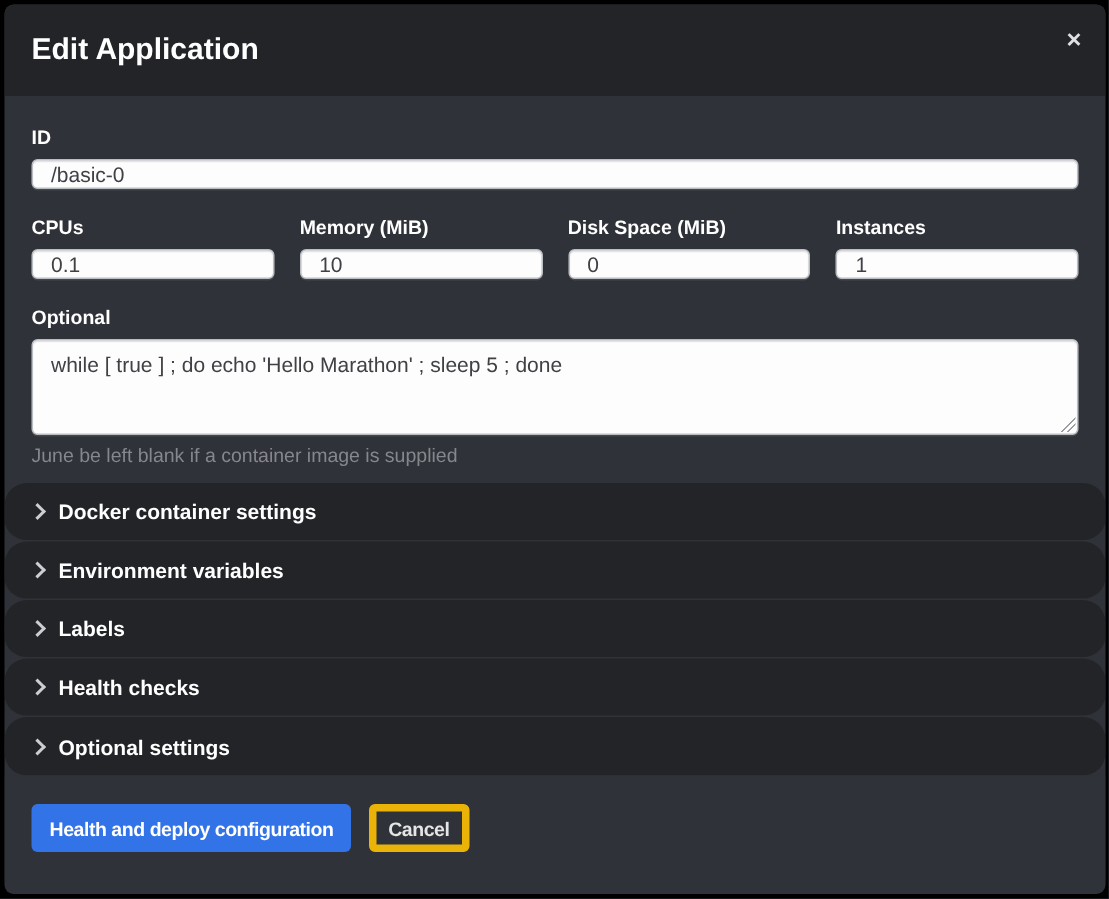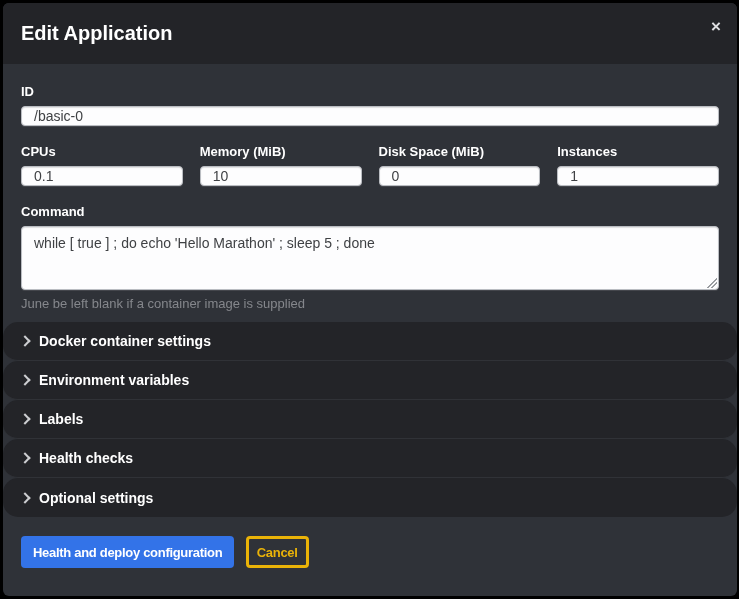--- a/index.html
+++ b/index.html
@@ -27,21 +27,21 @@
   .section { height: 39px; background: #232428; border-bottom: 1px solid #303237;
              display: flex; align-items: center; padding: 0 18px; cursor: pointer; border-radius: 15px; }
   .section:last-child { border-bottom: none; }
   .chevron { width: 8px; height: 8px; border-top: 2px solid #cdced1; border-right: 2px solid #cdced1;
              transform: rotate(45deg); margin-right: 10px; flex: 0 0 auto; }
   .section-label { color: #ffffff; font-size: 14px; font-weight: bold; }
   .modal-footer { padding: 19px 18px; background: #2f3238; }
   .btn { height: 32px; border-radius: 4px; font-size: 13px; font-weight: bold; letter-spacing: -0.3px;
          font-family: "Liberation Sans", sans-serif; cursor: pointer; }
   .btn-primary { background: #3373e8; color: #fff; border: none; padding: 0 12px; }
-  .btn-cancel { background: transparent; color: #eab308; border: 3px solid #eab308;
+  .btn-cancel { background: transparent; color: #e5e5e5; border: 5px solid #eab308;
                 padding: 0 8px; margin-left: 7px; }
 </style>
 </head>
 <body>
 
 <div class="modal">
   <div class="modal-header">
     <div class="modal-title">Edit Application</div>
     <div class="close">×</div>
   </div>
@@ -65,21 +65,21 @@
         <label>Disk Space (MiB)</label>
         <input class="text-input" value="0" style="">
       </div>
       <div class="form-group">
         <label>Instances</label>
         <input class="text-input" value="1" style="">
       </div>
     </div>
 
     <div class="command-group">
-      <label>Command</label>
+      <label>Optional</label>
       <textarea class="text-input" style="">while [ true ] ; do echo 'Hello Marathon' ; sleep 5 ; done</textarea>
       <div class="resize-handle"></div>
       <div class="help-text">June be left blank if a container image is supplied</div>
     </div>
   </div>
 
   <div class="accordion">
     <div class="section">
       <span class="chevron"></span>
       <span class="section-label">Docker container settings</span>

